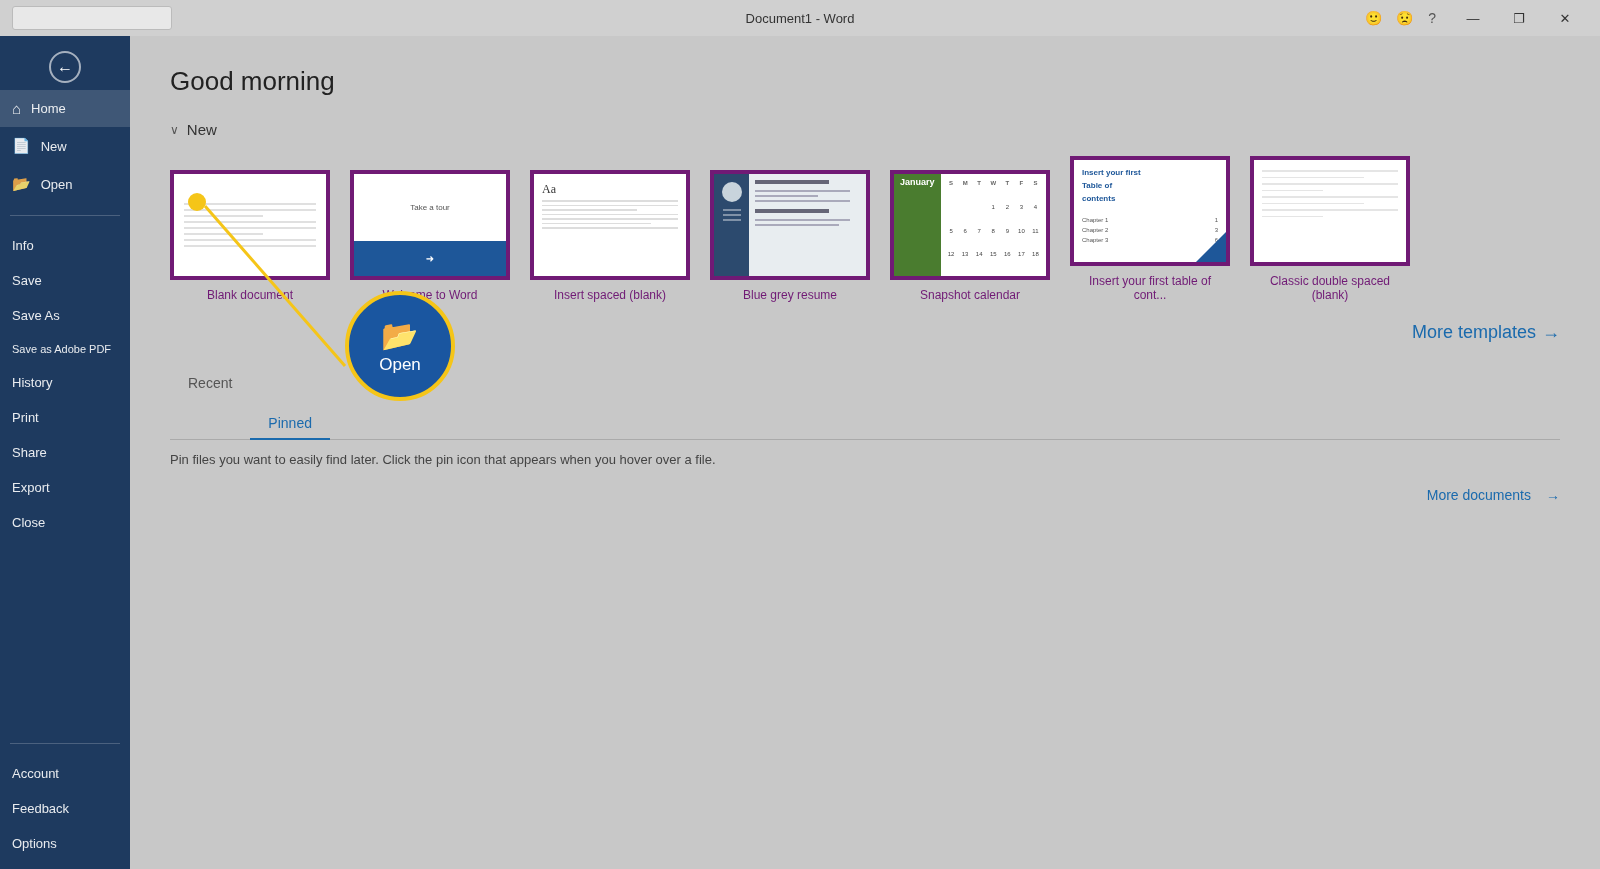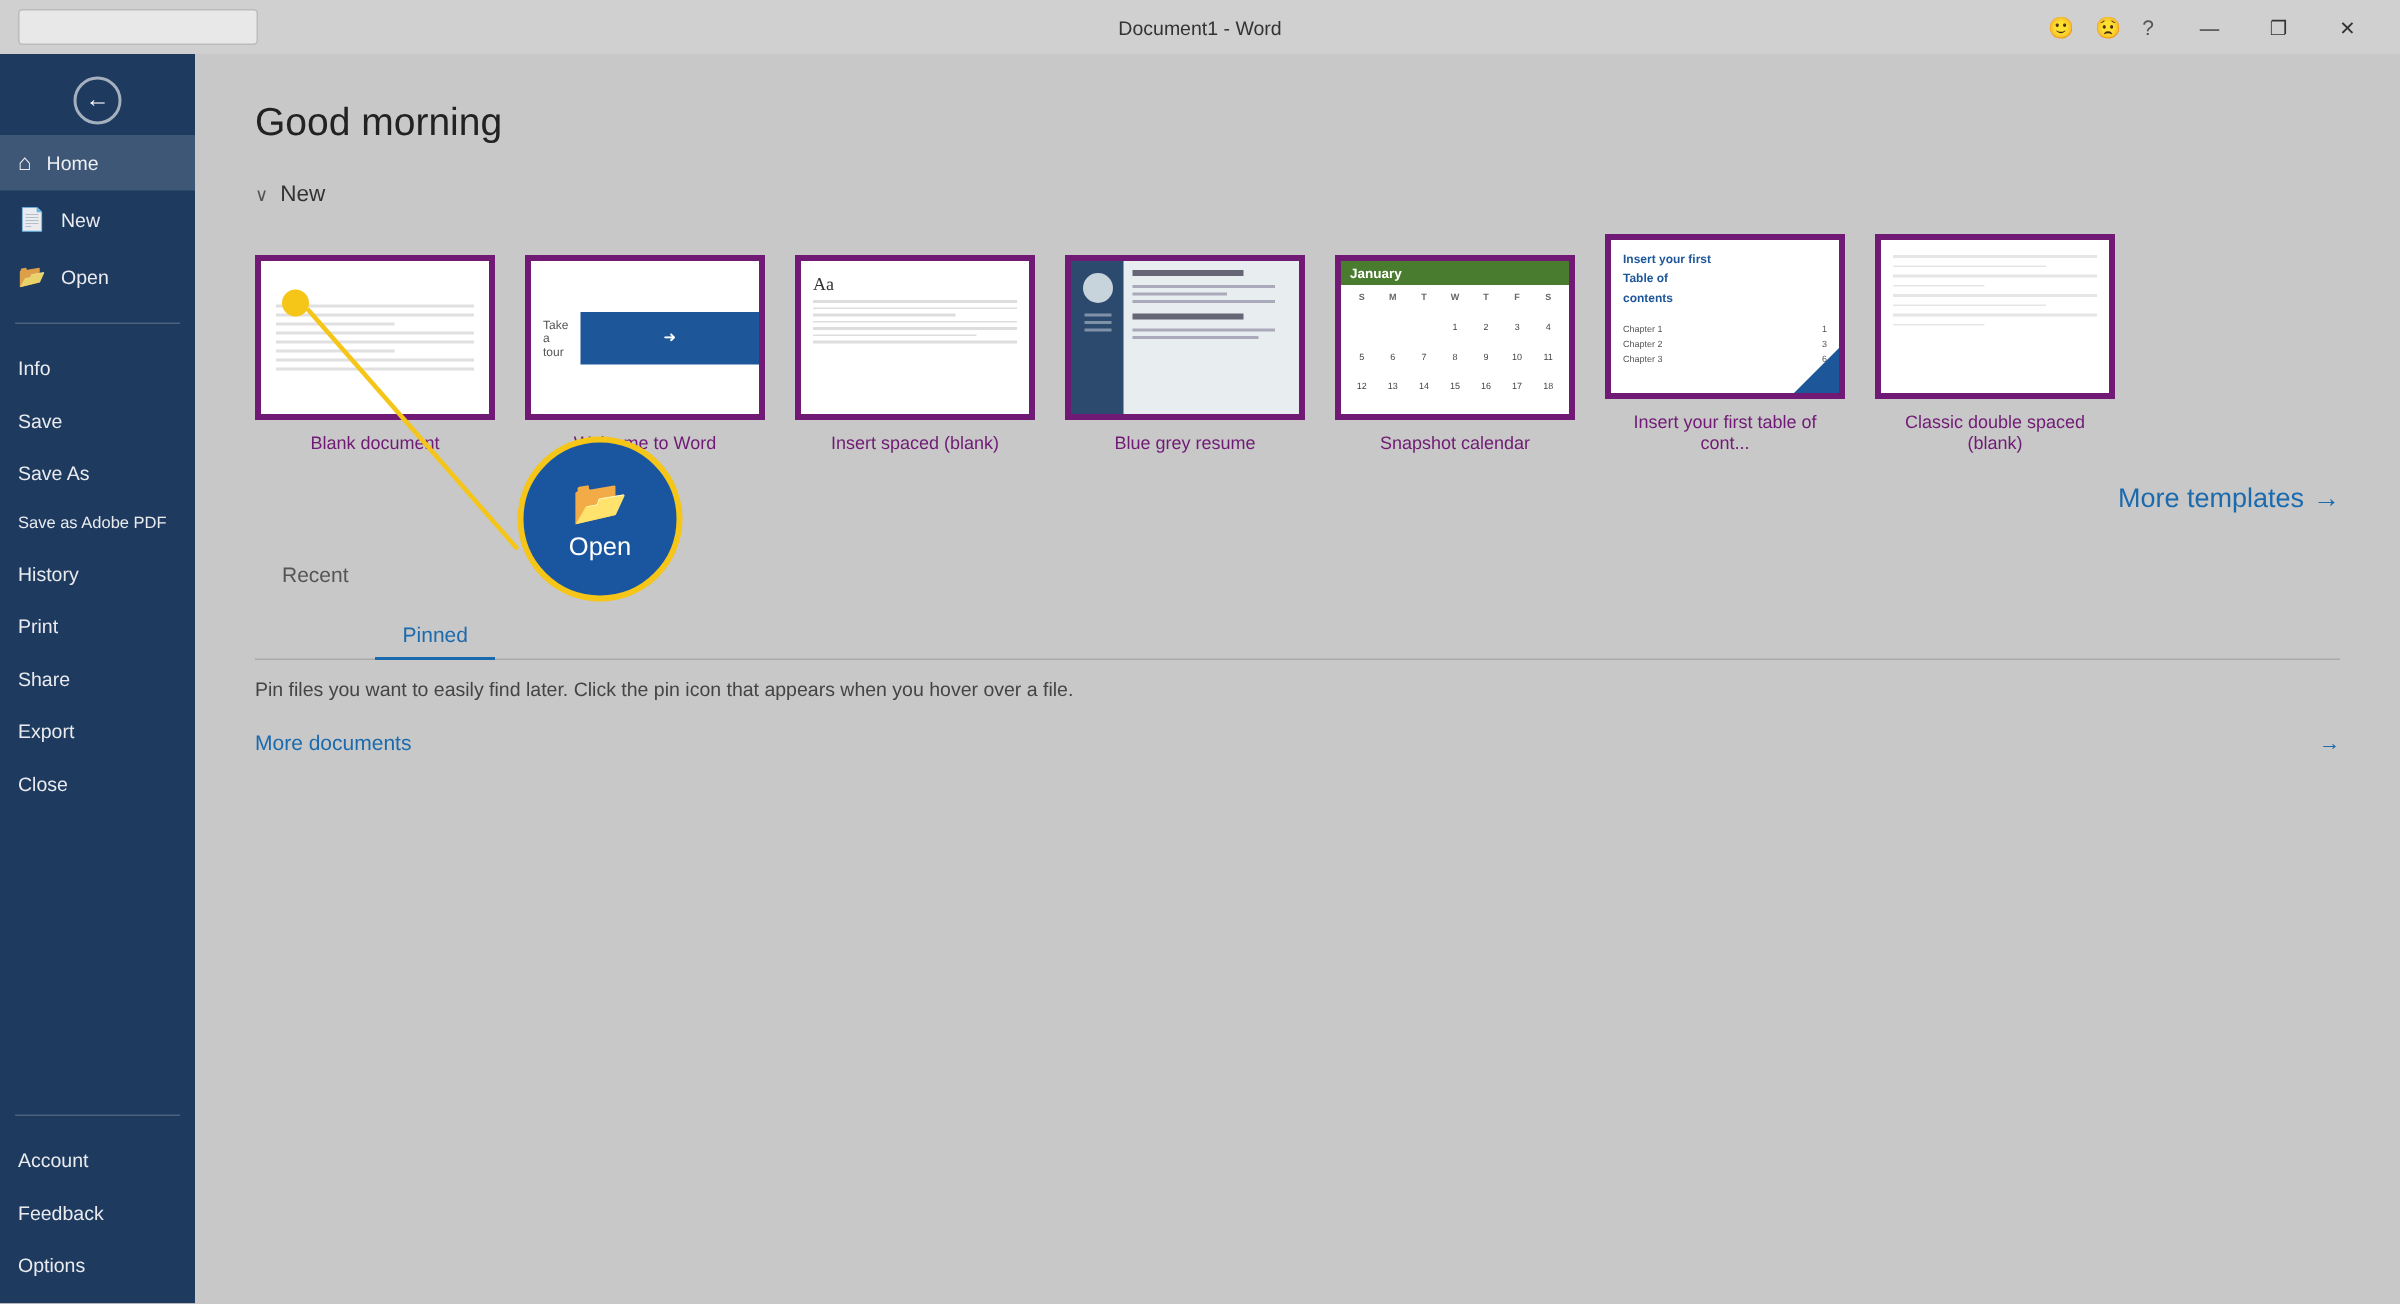--- a/index.html
+++ b/index.html
@@ -191,21 +191,21 @@
     .blank-lines { display: flex; flex-direction: column; gap: 4px; padding: 10px; width: 100%; }
     .blank-line { height: 2px; background: #e0e0e0; width: 100%; }
     .blank-line.short { width: 60%; }
 
     
     .welcome-thumb {
       background: white;
       width: 100%;
       height: 100%;
       display: flex;
-      flex-direction: row;
+      flex-direction: column;
       align-items: center;
       justify-content: space-between;
     }
     .welcome-blue-bar {
       background: #1e5799;
       width: 100%;
       height: 35px;
       display: flex;
       align-items: center;
       justify-content: center;
@@ -270,21 +270,21 @@
     }
     .resume-line { height: 2px; background: #aab; width: 90%; }
     .resume-line.header { height: 4px; background: #667; width: 70%; margin-bottom: 3px; }
 
     
     .calendar-thumb {
       background: white;
       width: 100%;
       height: 100%;
       display: flex;
-      flex-direction: column;
+      flex-direction: row;
     }
     .calendar-header-bar {
       background: #4a7c2f;
       color: white;
       font-size: 9px;
       padding: 3px 6px;
       font-weight: bold;
     }
     .calendar-grid {
       flex: 1;
@@ -383,25 +383,25 @@
     .pin-message {
       font-size: 13px;
       color: #444;
       margin-bottom: 20px;
     }
 
     
     .more-docs-link {
       display: flex;
       align-items: center;
-      gap: 0;
+      gap: 15px;
       color: #1a6aad;
       font-size: 14px;
       cursor: pointer;
-      justify-content: space-between;
+      justify-content: flex-end;
     }
   </style>
 </head>
 <body>
 
 <div class="titlebar">
   <div class="titlebar-left">
     <div class="titlebar-search"></div>
   </div>
   <span class="titlebar-title">Document1 - Word</span>

